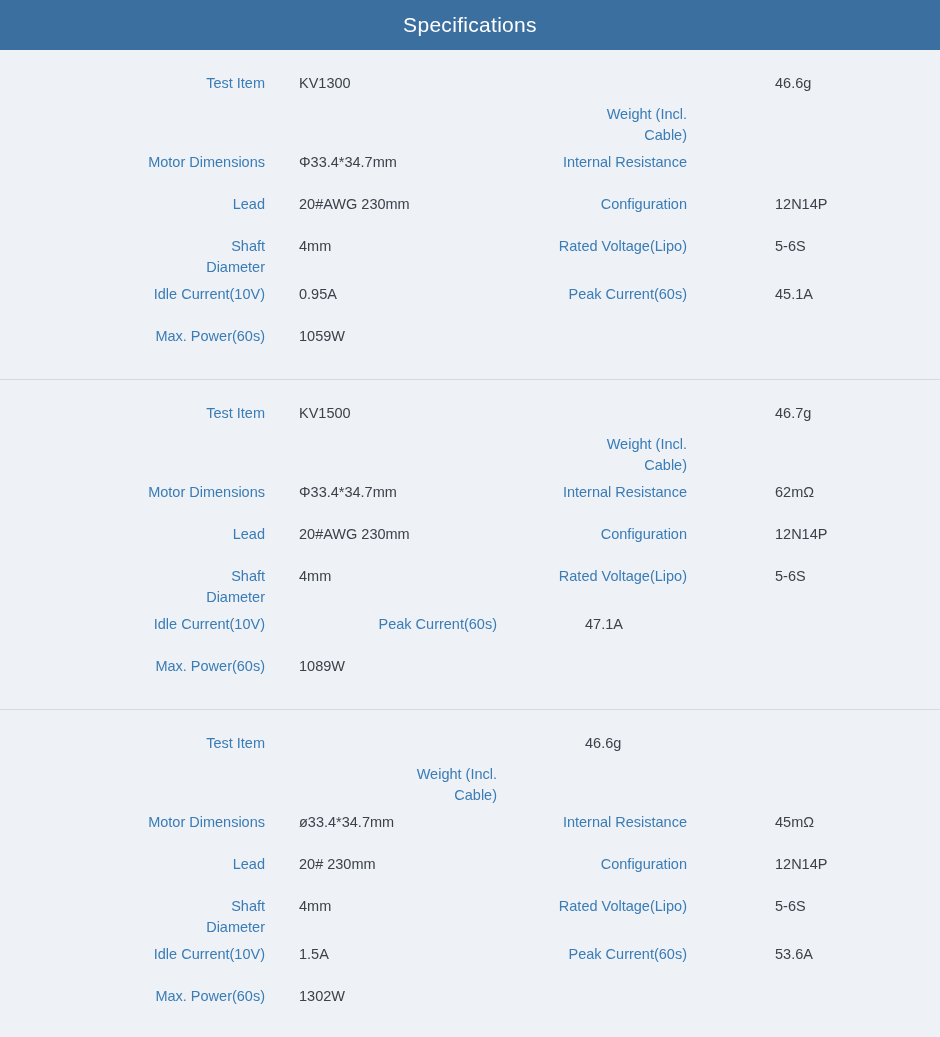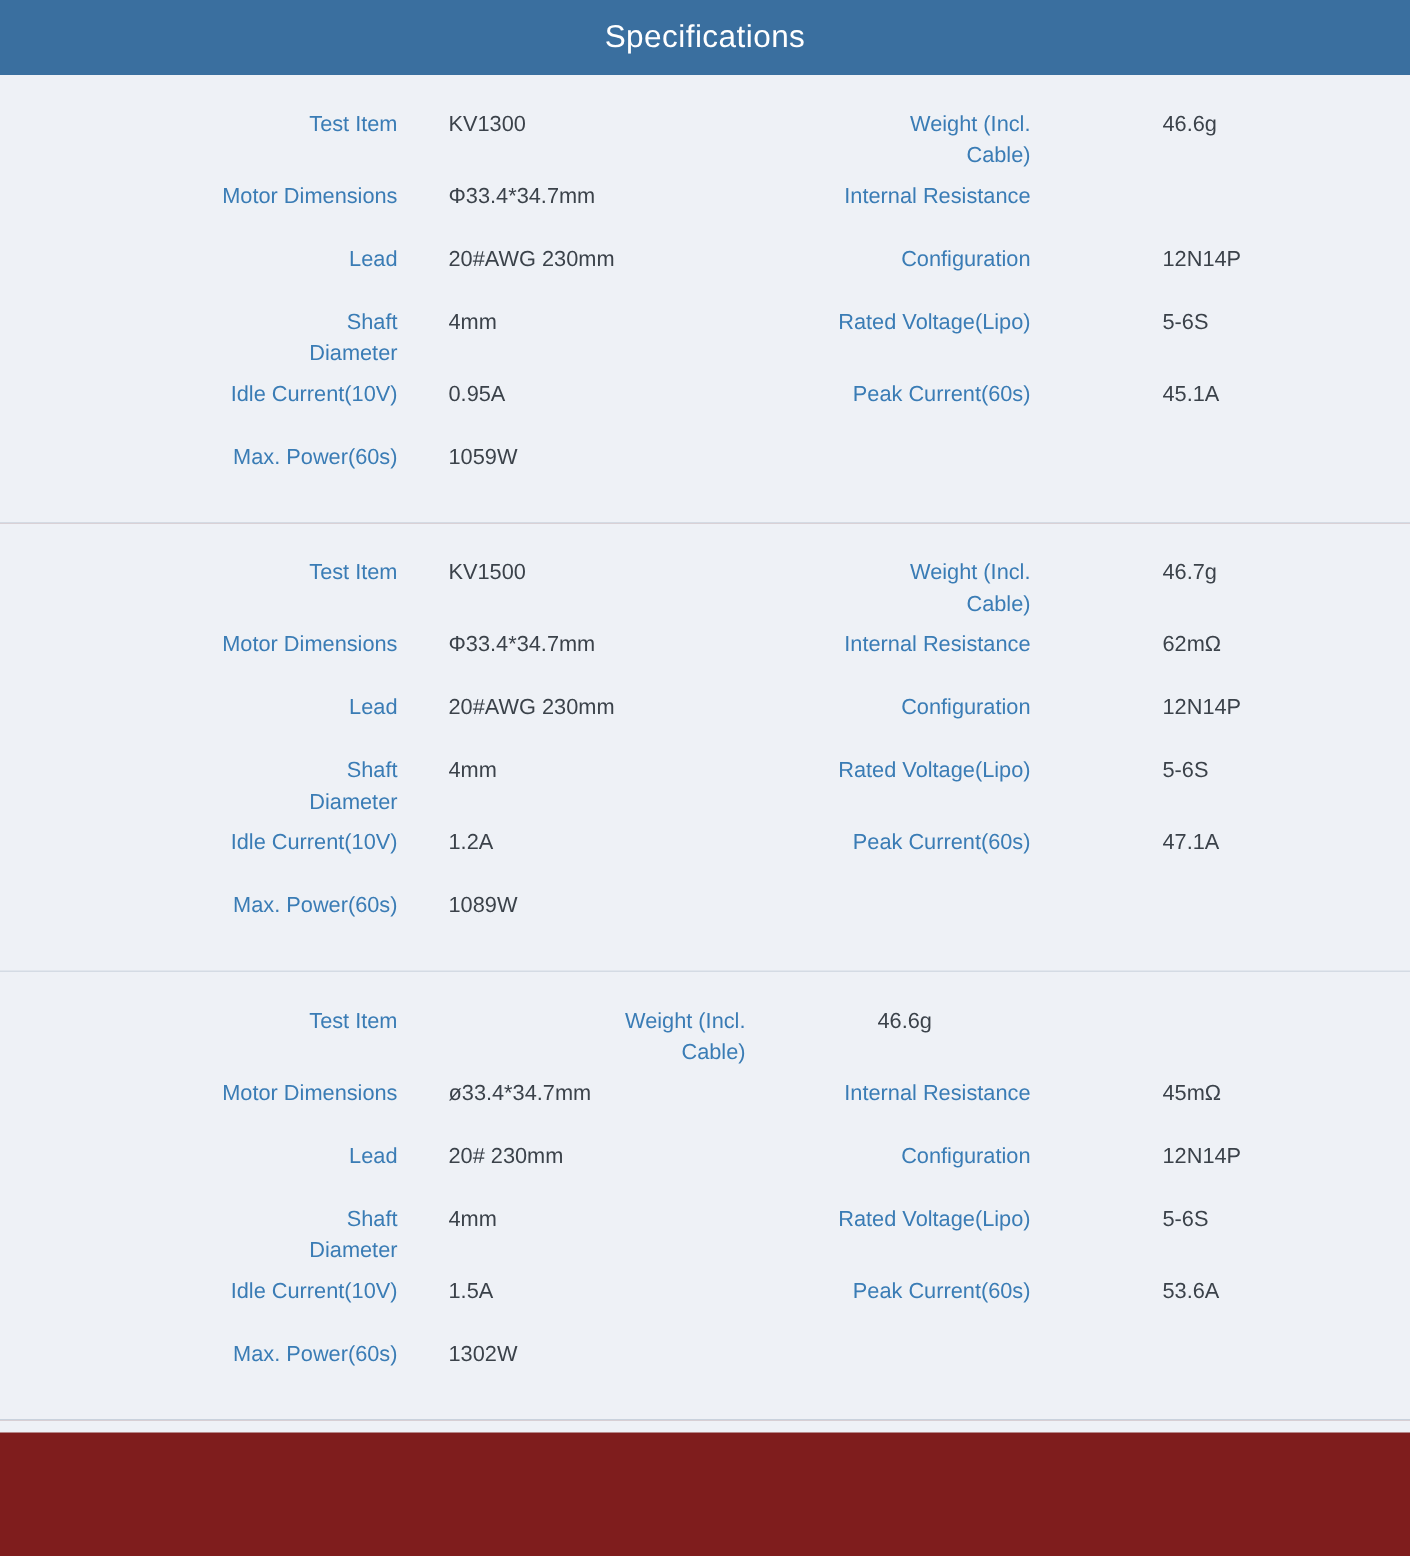--- a/index.html
+++ b/index.html
@@ -11,21 +11,21 @@
     height: 1037px;
     background: #eef1f6;
     font-family: "Liberation Sans", sans-serif;
     color: #2a6496;
     overflow: hidden;
   }
   .page {
     width: 940px;
     height: 1037px;
     position: relative;
-    background: #7f1d1d;
+    background: #d946ef;
     box-sizing: border-box;
   }
   .header {
     height: 50px;
     background: #3a6f9f;
     color: #ffffff;
     display: flex;
     align-items: center;
     justify-content: center;
     font-size: 21px;
@@ -75,20 +75,21 @@
   }
   .wrap-two {
     width: 84px;
     display: inline-block;
     text-align: right;
   }
   .wrap-weight {
     width: 92px;
     display: inline-block;
     text-align: right;
+    margin-top: 31px;
   }
   .footer-strip {
     height: 8px;
     background: #eef1f6;
   }
 </style>
 </head>
 <body>
 
 <div class="page">
@@ -155,21 +156,20 @@
           <div class="cell c-value2">12N14P</div>
         </div>
         <div class="spec-row">
           <div class="cell c-label"><span class="wrap-two">Shaft Diameter</span></div>
           <div class="cell c-value">4mm</div>
           <div class="cell c-label2"><span>Rated Voltage(Lipo)</span></div>
           <div class="cell c-value2">5-6S</div>
         </div>
         <div class="spec-row">
           <div class="cell c-label"><span>Idle Current(10V)</span></div>
-          <div class="cell c-value">1.2A</div>
           <div class="cell c-label2"><span>Peak Current(60s)</span></div>
           <div class="cell c-value2">47.1A</div>
         </div>
         <div class="spec-row">
           <div class="cell c-label"><span>Max. Power(60s)</span></div>
           <div class="cell c-value">1089W</div>
           <div class="cell c-label2"><span></span></div>
           <div class="cell c-value2"></div>
         </div>
       </div>

